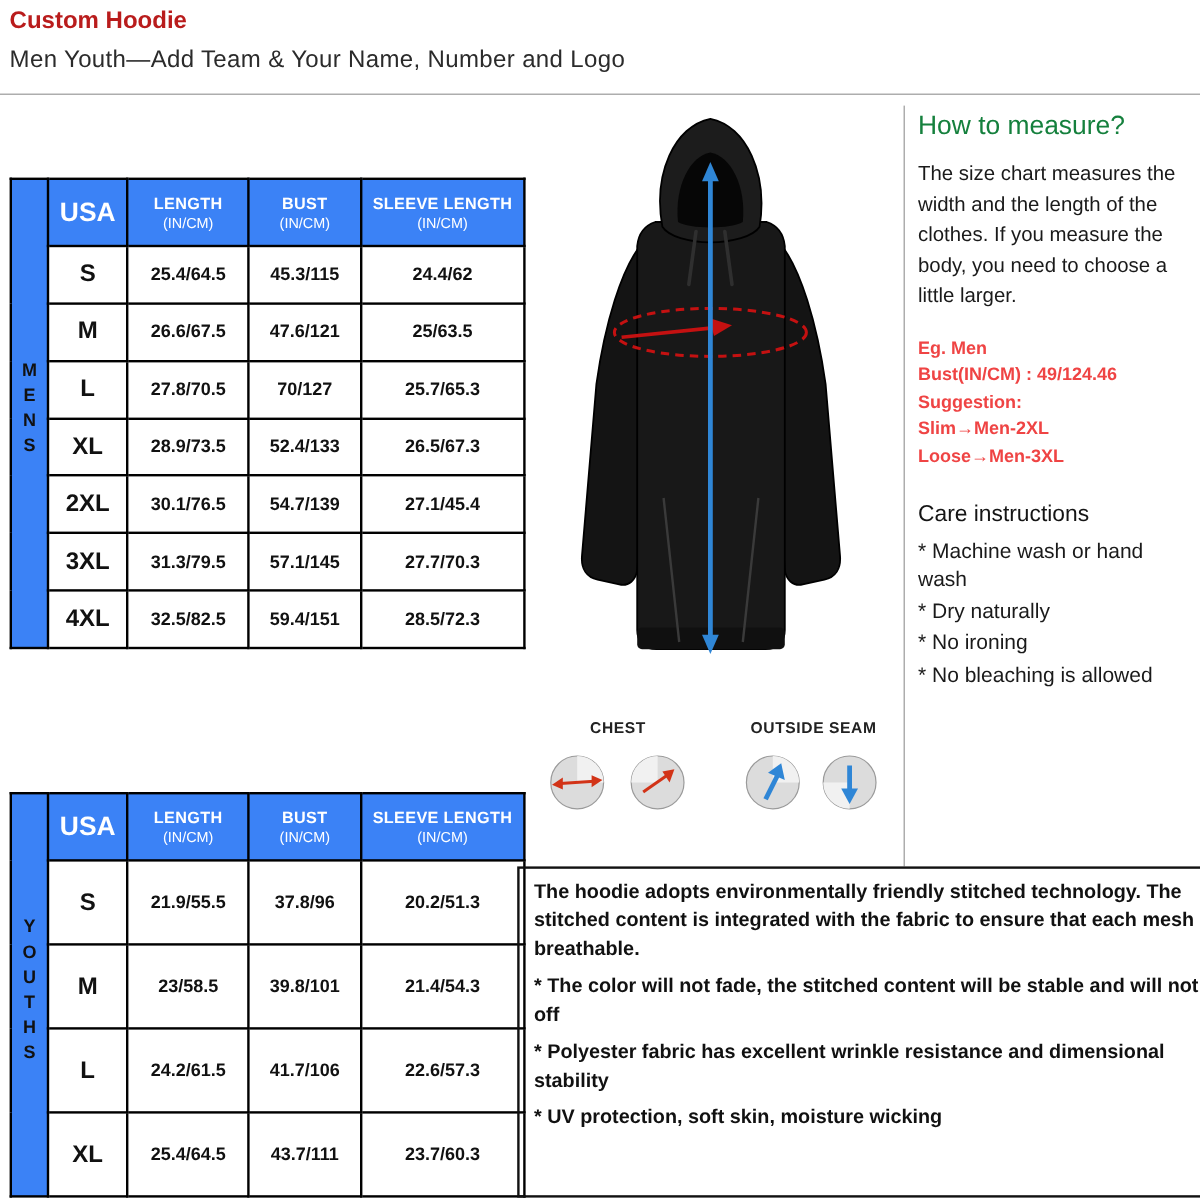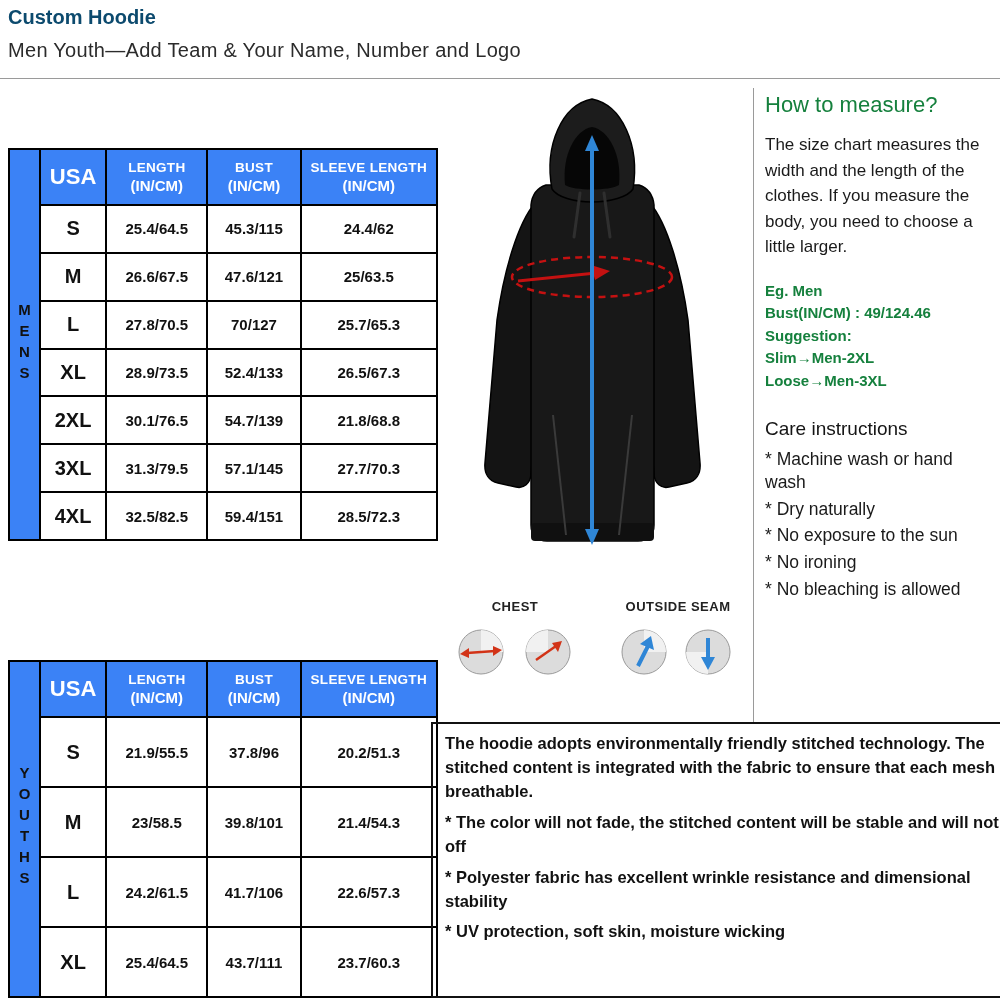--- a/index.html
+++ b/index.html
@@ -1,59 +1,59 @@
 <!DOCTYPE html>
 <html><head>
 <meta charset="utf-8">
 <style>
   * { margin:0; padding:0; box-sizing:border-box; }
   html,body { background:#fff; }
   .page {
     position:relative; width:1000px; height:1000px; background:#ffffff;
     font-family:"Liberation Sans", sans-serif; color:#111; overflow:hidden;
   }
-  .page-title { position:absolute; left:8px; top:6px; font-size:20px; font-weight:700; color:#0c4a6e; }
+  .page-title { position:absolute; left:8px; top:6px; font-size:20px; font-weight:700; color:#b91c1c; }
   .page-subtitle { position:absolute; left:8px; top:39px; font-size:20px; font-weight:400; color:#2b2b2b; letter-spacing:.3px; }
   .top-rule { position:absolute; left:0; top:78px; width:1000px; height:1px; background:#9a9a9a; }
   .v-divider { position:absolute; left:753px; top:88px; width:1px; height:634px; background:#9a9a9a; }
 
   
   .table-wrap { position:absolute; }
   .mens-wrap   { left:8px;  top:148px; width:430px; height:393px; }
   .youths-wrap { left:8px;  top:660px; width:430px; height:338px; }
   table.size-table { width:100%; height:100%; border-collapse:collapse; table-layout:fixed; }
   table.size-table th, table.size-table td { border:2px solid #000; text-align:center; vertical-align:middle; padding:2px; }
   .group-cell { width:30px; background:#fff; }
   .vlabel { writing-mode:vertical-rl; text-orientation:upright; font-weight:700; font-size:15px; letter-spacing:4px; color:#111; }
   tr.head-row th { background:#3b82f6; color:#fff; }
   .mens-wrap tr.head-row { height:56px; }
   .youths-wrap tr.head-row { height:56px; }
   th.usa-cell { font-size:22px; font-weight:700; width:64px; }
   th.col-head .main { display:block; font-size:13.5px; font-weight:700; letter-spacing:.3px; }
-  th.col-head .sub  { display:block; font-size:15px; font-weight:700; margin-top:2px; }
+  th.col-head .sub  { display:block; font-size:12px; font-weight:400; margin-top:2px; }
   col.c-len { width:98px; } col.c-bust { width:90px; } col.c-slv { width:132px; }
   td.size-cell { font-size:20px; font-weight:700; }
   td.val-cell  { font-size:15px; font-weight:700; }
 
   
   .hoodie-fig { position:absolute; left:440px; top:85px; width:305px; height:500px; }
   .measure-label { position:absolute; font-size:13px; font-weight:700; color:#222; letter-spacing:.5px; text-align:center; }
   .chest-label { left:452px; top:599px; width:126px; }
   .seam-label  { left:612px; top:599px; width:132px; }
   .m-icon { position:absolute; width:52px; height:52px; }
   .chest-icon-1 { left:455px; top:626px; }
   .chest-icon-2 { left:522px; top:626px; }
   .seam-icon-1  { left:618px; top:626px; }
   .seam-icon-2  { left:682px; top:626px; }
 
   
   .right-col { position:absolute; left:765px; top:92px; width:230px; }
   .htm-heading { font-size:22px; font-weight:400; color:#15803d; margin-bottom:14px; }
   .htm-body { font-size:17px; line-height:1.5; color:#1a1a1a; }
-  .example-block { margin-top:20px; font-size:15px; font-weight:700; line-height:1.5; color:#15803d; }
+  .example-block { margin-top:20px; font-size:15px; font-weight:700; line-height:1.5; color:#ef4444; }
   .care-block { margin-top:26px; }
   .care-heading { font-size:19px; font-weight:400; color:#151515; margin-bottom:8px; }
   .care-item { font-size:17.5px; line-height:1.3; color:#1a1a1a; margin-bottom:4px; }
 
   
   .desc-box {
     position:absolute; left:431px; top:722px; width:612px; height:276px;
     border:2px solid #111; padding:8px 12px;
   }
   .desc-box p { font-size:16.5px; font-weight:600; line-height:1.45; color:#111; margin-bottom:7px; }
@@ -115,21 +115,21 @@
       <tr>
         <td class="size-cell">XL</td>
         <td class="val-cell">28.9/73.5</td>
         <td class="val-cell">52.4/133</td>
         <td class="val-cell">26.5/67.3</td>
       </tr>
       <tr>
         <td class="size-cell">2XL</td>
         <td class="val-cell">30.1/76.5</td>
         <td class="val-cell">54.7/139</td>
-        <td class="val-cell">21.8/68.8</td>
+        <td class="val-cell">27.1/45.4</td>
       </tr>
       <tr>
         <td class="size-cell">3XL</td>
         <td class="val-cell">31.3/79.5</td>
         <td class="val-cell">57.1/145</td>
         <td class="val-cell">27.7/70.3</td>
       </tr>
       <tr>
         <td class="size-cell">4XL</td>
         <td class="val-cell">32.5/82.5</td>
@@ -263,21 +263,20 @@
       <div>Eg. Men</div>
       <div>Bust(IN/CM) : 49/124.46</div>
       <div>Suggestion:</div>
       <div>Slim→Men-2XL</div>
       <div>Loose→Men-3XL</div>
     </div>
     <div class="care-block">
       <div class="care-heading">Care instructions</div>
       <div class="care-item">* Machine wash or hand wash</div>
       <div class="care-item">* Dry naturally</div>
-      <div class="care-item">* No exposure to the sun</div>
       <div class="care-item">* No ironing</div>
       <div class="care-item">* No bleaching is allowed</div>
     </div>
   </div>
 
   <div class="desc-box">
     <p>The hoodie adopts environmentally friendly stitched technology. The stitched content is integrated with the fabric to ensure that each mesh is breathable.</p>
     <p>* The color will not fade, the stitched content will be stable and will not fall off</p>
     <p>* Polyester fabric has excellent wrinkle resistance and dimensional stability</p>
     <p>* UV protection, soft skin, moisture wicking</p>

